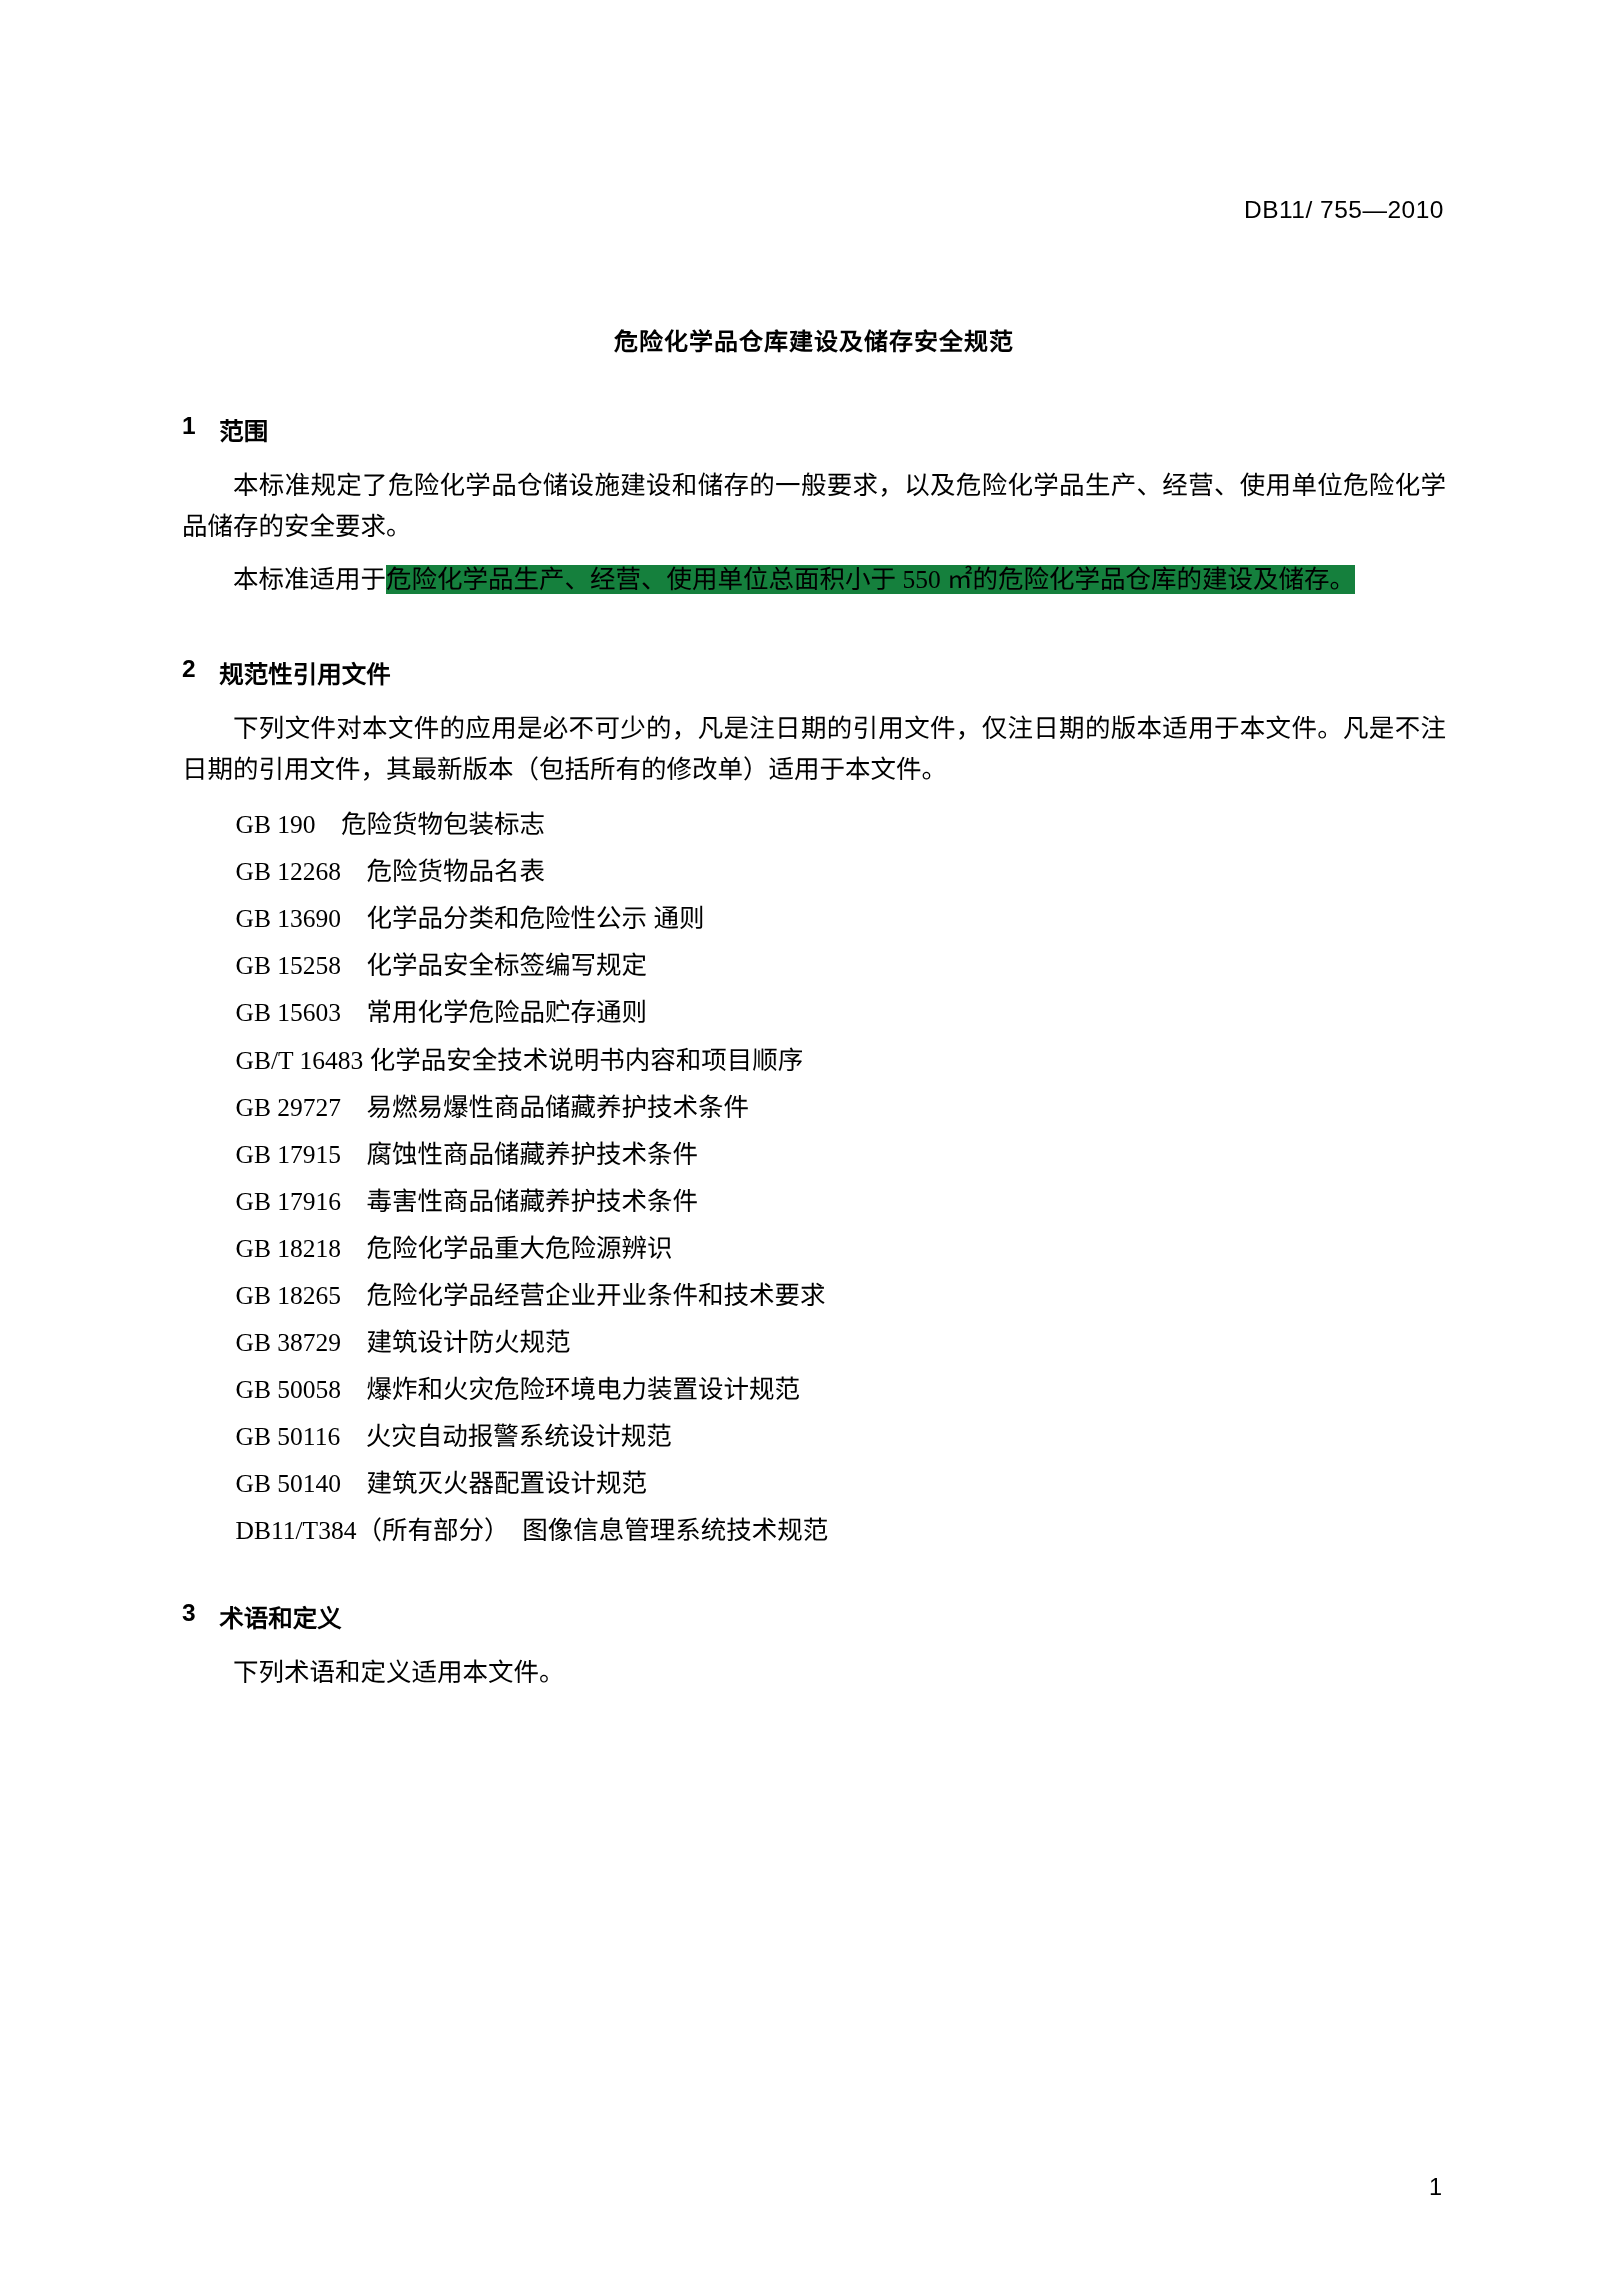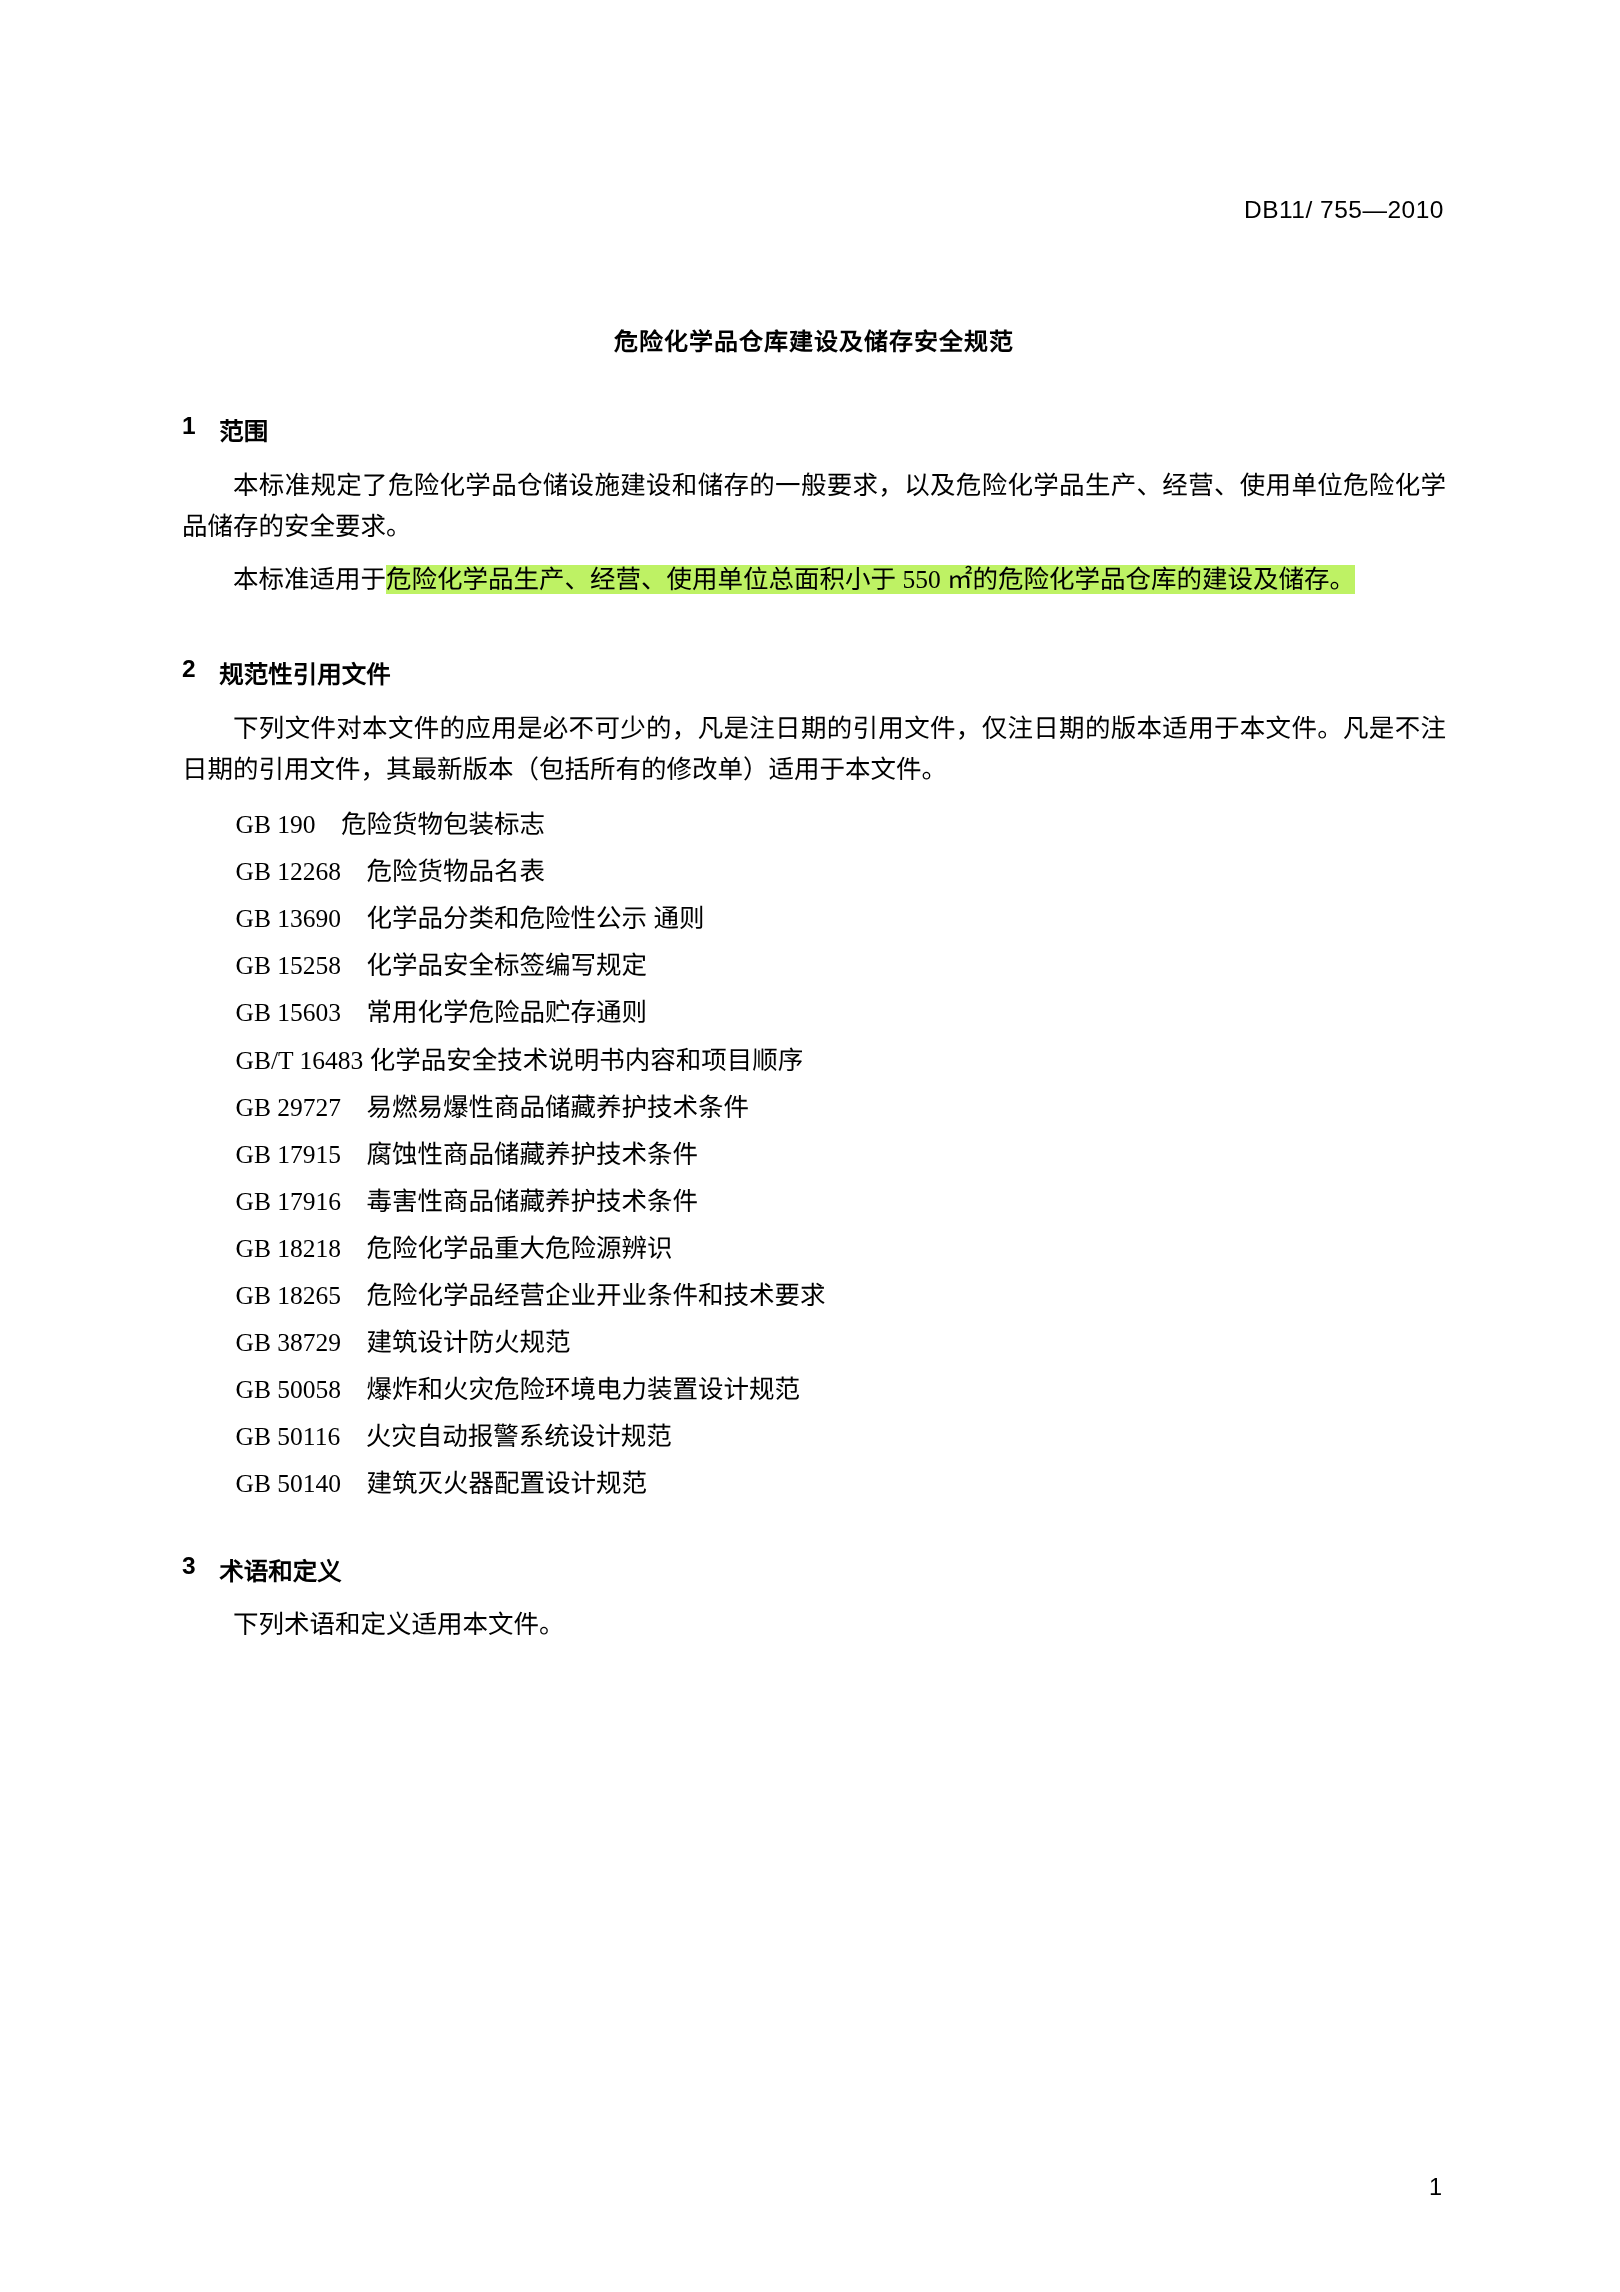--- a/index.html
+++ b/index.html
@@ -79,21 +79,21 @@
   }
   .ref-item {
     font-size: 25.5px;
     line-height: 1.0;
     margin: 0 0 21.6px 0;
     padding-left: 2.1em;
     white-space: pre;
   }
 
   mark.hl {
-    background: #bef264;
+    background: #15803d;
     color: #000000;
     padding: 0;
   }
 
   .page-number {
     position: absolute;
     right: 178px;
     bottom: 92px;
     font-family: "Liberation Sans", "DejaVu Sans", sans-serif;
     font-size: 23.5px;
@@ -130,20 +130,21 @@
           <div class="ref-item">GB/T 16483 化学品安全技术说明书内容和项目顺序</div>
           <div class="ref-item">GB 29727　易燃易爆性商品储藏养护技术条件</div>
           <div class="ref-item">GB 17915　腐蚀性商品储藏养护技术条件</div>
           <div class="ref-item">GB 17916　毒害性商品储藏养护技术条件</div>
           <div class="ref-item">GB 18218　危险化学品重大危险源辨识</div>
           <div class="ref-item">GB 18265　危险化学品经营企业开业条件和技术要求</div>
           <div class="ref-item">GB 38729　建筑设计防火规范</div>
           <div class="ref-item">GB 50058　爆炸和火灾危险环境电力装置设计规范</div>
           <div class="ref-item">GB 50116　火灾自动报警系统设计规范</div>
           <div class="ref-item">GB 50140　建筑灭火器配置设计规范</div>
+          <div class="ref-item">DB11/T384（所有部分）　图像信息管理系统技术规范</div>
         </div>
         <div class="section-heading">
           <span class="num">3</span>
           <span>术语和定义</span>
         </div>
         <p class="body-text"><span>下列术语和定义适用本文件。</span></p>
       </div>
 
   </div>
 

